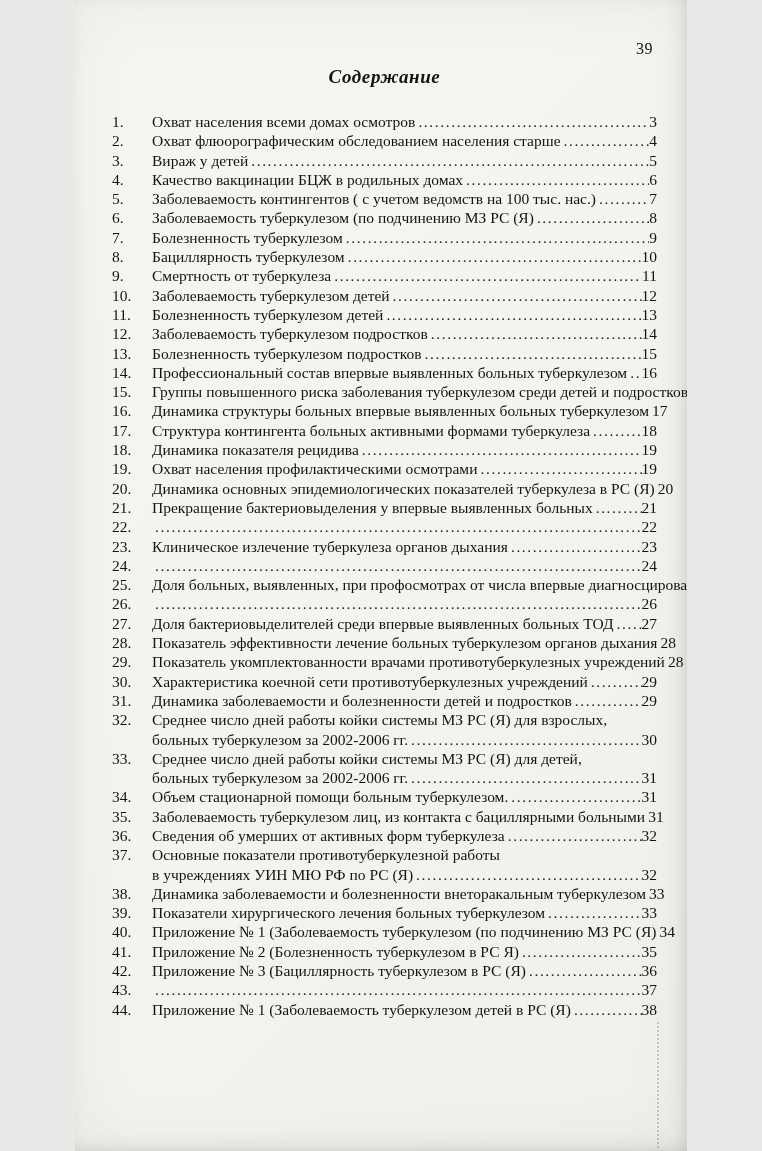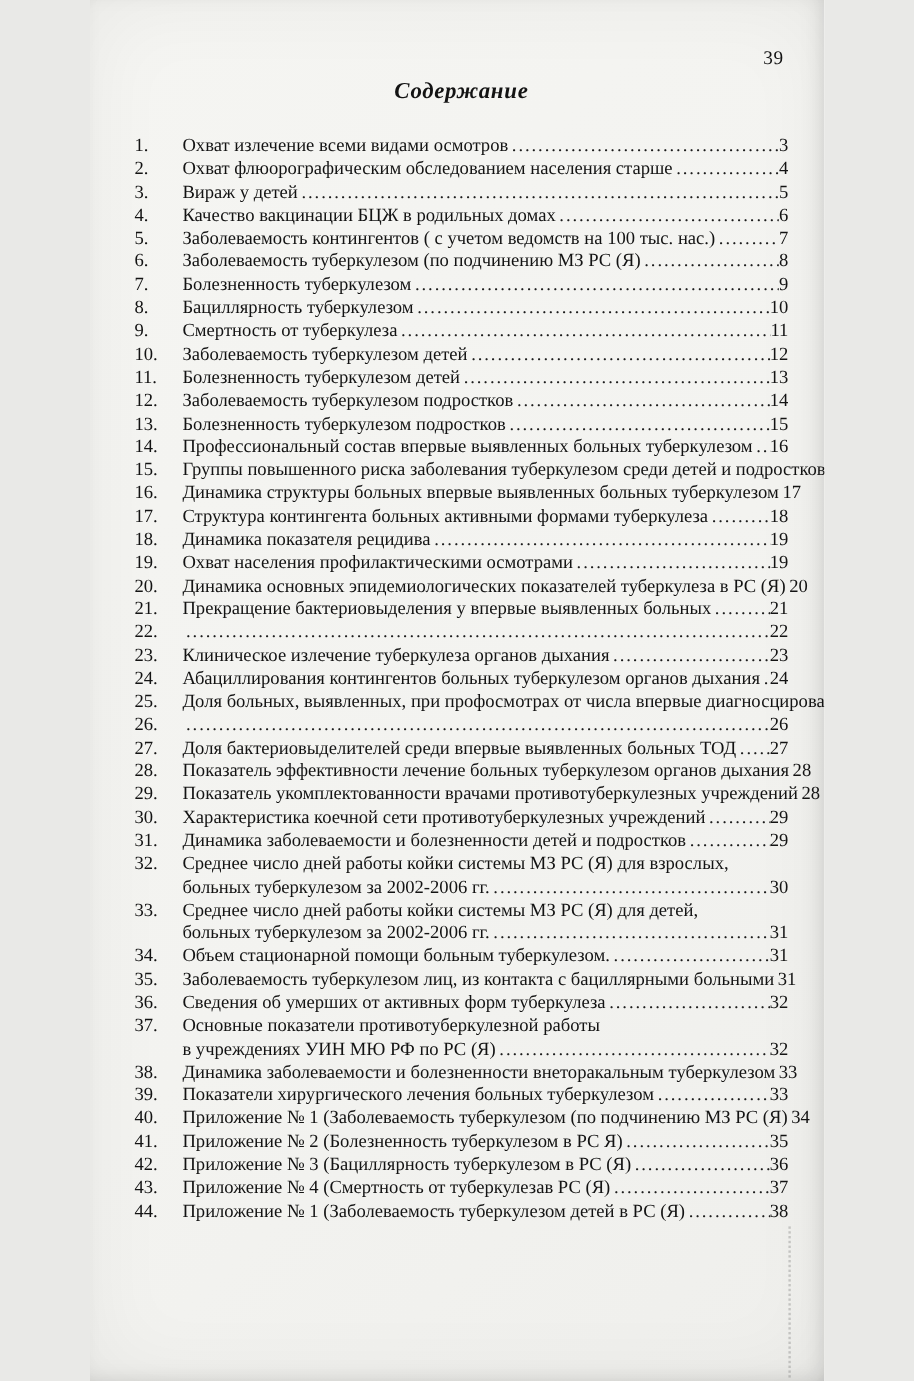--- a/index.html
+++ b/index.html
@@ -91,21 +91,21 @@
   <div class="page-number">39</div>
 
   <div class="content">
     <h1 class="doc-title">Содержание</h1>
 
     <div class="toc-list">
         <div class="toc-item">
           <span class="toc-num">1.</span>
           <div class="toc-body">
             <div class="toc-line">
-              <span class="toc-text">Охват излечение всеми видами осмотров</span>
+              <span class="toc-text">Охват населения всеми домах осмотров</span>
               <span class="toc-leader"></span>
               <span class="toc-page">3</span>
             </div>
           </div>
         </div>
         <div class="toc-item">
           <span class="toc-num">2.</span>
           <div class="toc-body">
             <div class="toc-line">
               <span class="toc-text">Охват флюорографическим обследованием населения старше</span>
@@ -320,21 +320,20 @@
               <span class="toc-text">Клиническое излечение туберкулеза органов дыхания</span>
               <span class="toc-leader"></span>
               <span class="toc-page">23</span>
             </div>
           </div>
         </div>
         <div class="toc-item">
           <span class="toc-num">24.</span>
           <div class="toc-body">
             <div class="toc-line">
-              <span class="toc-text">Абациллирования контингентов больных туберкулезом органов дыхания</span>
               <span class="toc-leader"></span>
               <span class="toc-page">24</span>
             </div>
           </div>
         </div>
         <div class="toc-item">
           <span class="toc-num">25.</span>
           <div class="toc-body">
             <div class="toc-line">
               <span class="toc-text">Доля больных, выявленных, при профосмотрах от числа впервые диагносцированных</span>
@@ -518,21 +517,20 @@
               <span class="toc-text">Приложение № 3 (Бациллярность туберкулезом в РС (Я)</span>
               <span class="toc-leader"></span>
               <span class="toc-page">36</span>
             </div>
           </div>
         </div>
         <div class="toc-item">
           <span class="toc-num">43.</span>
           <div class="toc-body">
             <div class="toc-line">
-              <span class="toc-text">Приложение № 4 (Смертность от туберкулезав РС (Я)</span>
               <span class="toc-leader"></span>
               <span class="toc-page">37</span>
             </div>
           </div>
         </div>
         <div class="toc-item">
           <span class="toc-num">44.</span>
           <div class="toc-body">
             <div class="toc-line">
               <span class="toc-text">Приложение № 1 (Заболеваемость туберкулезом детей в РС (Я)</span>

